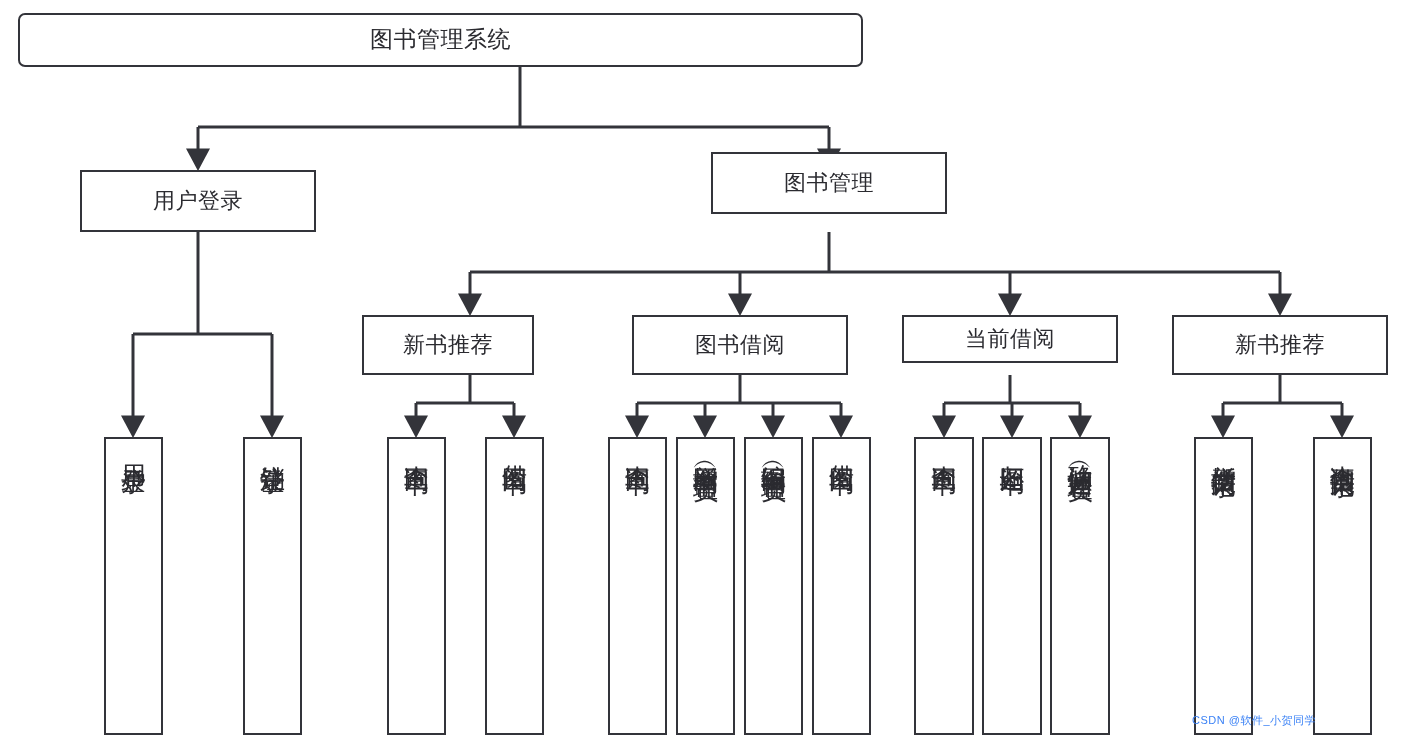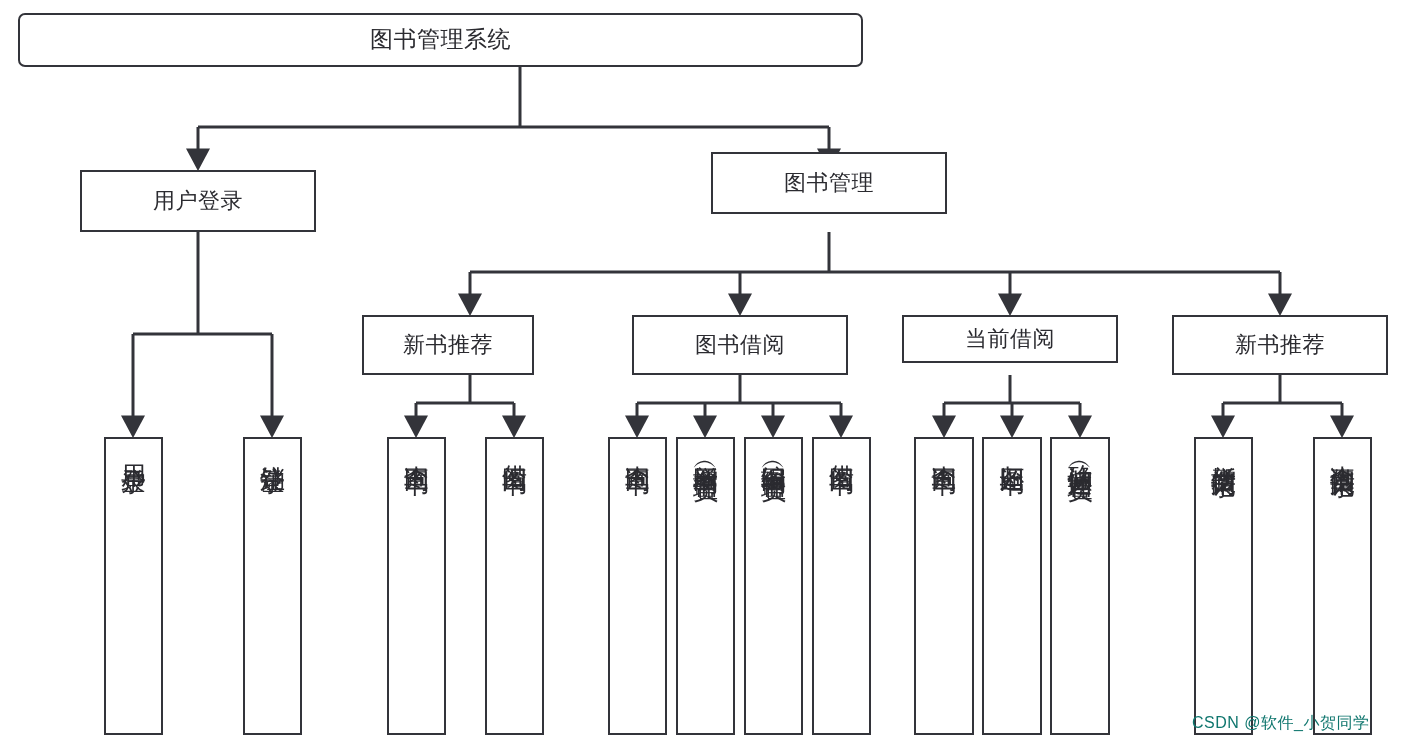--- a/index.html
+++ b/index.html
@@ -54,22 +54,22 @@
     writing-mode: vertical-rl;
     text-orientation: upright;
     font-size: 25px;
     letter-spacing: 2px;
     line-height: 1;
     white-space: nowrap;
   }
   .node.root .label { font-size: 23px; }
   .watermark {
     position: absolute;
-    color: #0f766e;
-    font-size: 16px;
+    color: #3b82f6;
+    font-size: 11px;
     letter-spacing: 0.5px;
     z-index: 3;
     white-space: nowrap;
   }
 </style>
 </head>
 <body>
 
 <div id="canvas">
 

